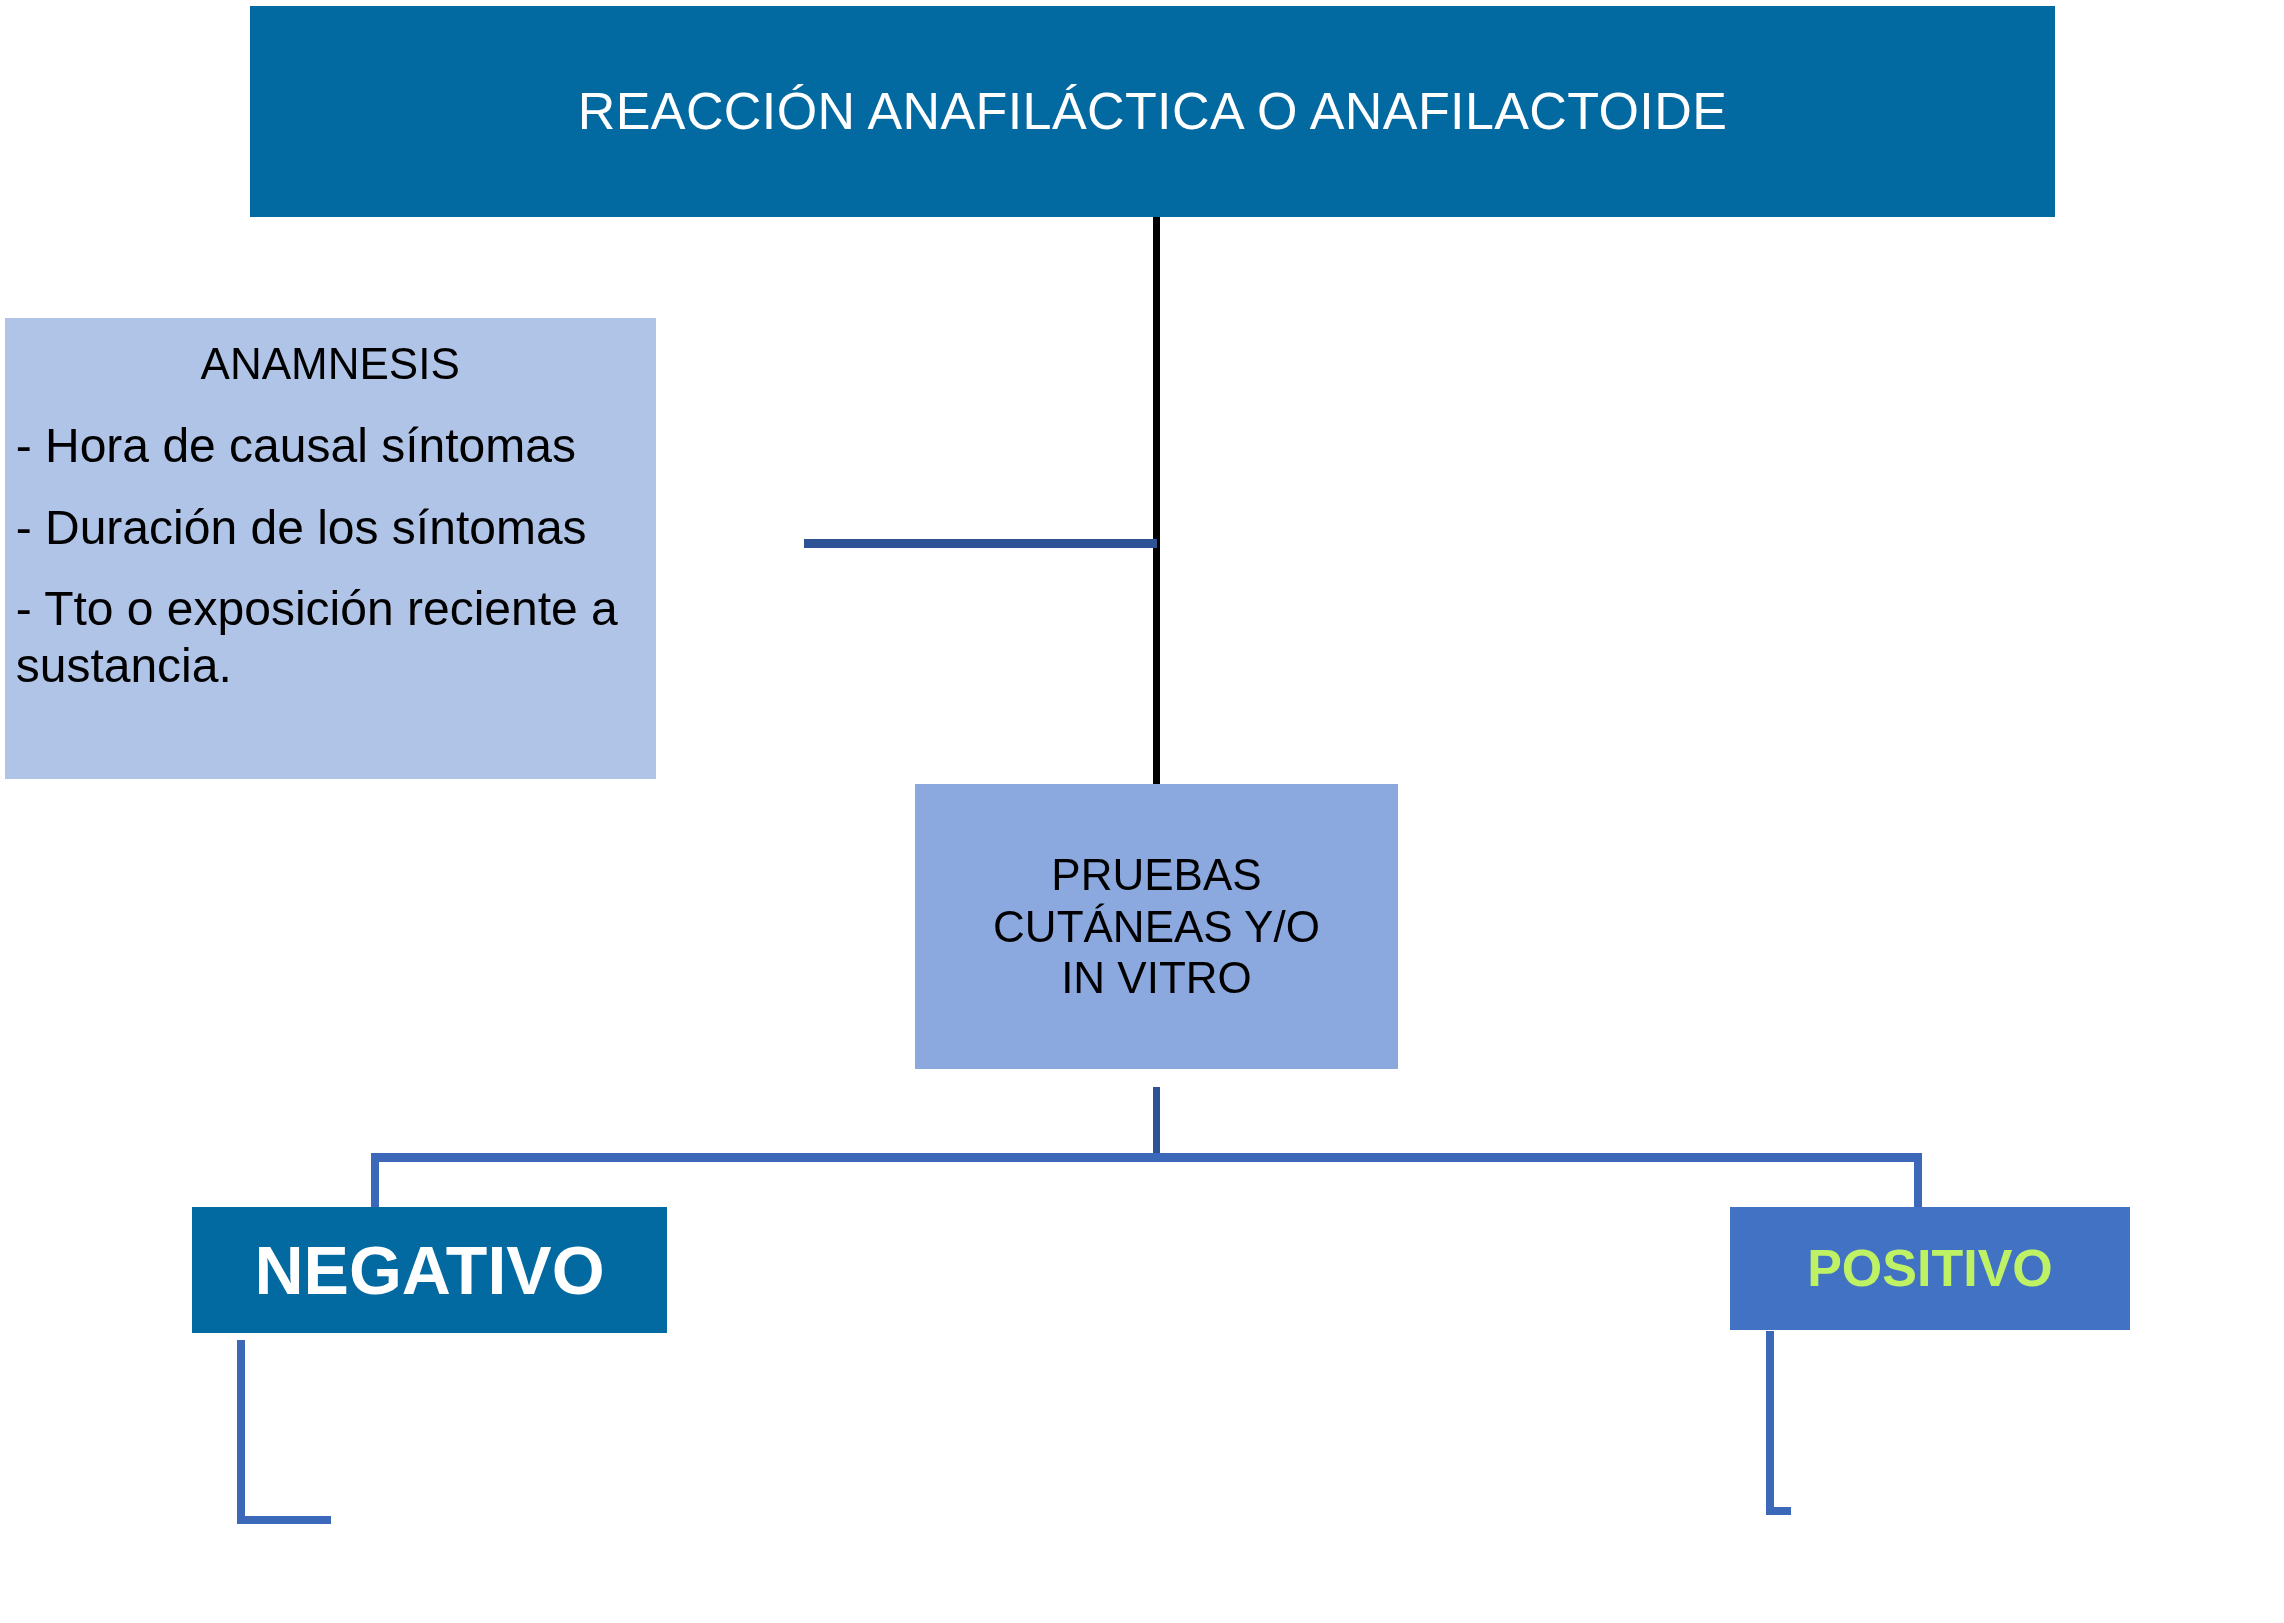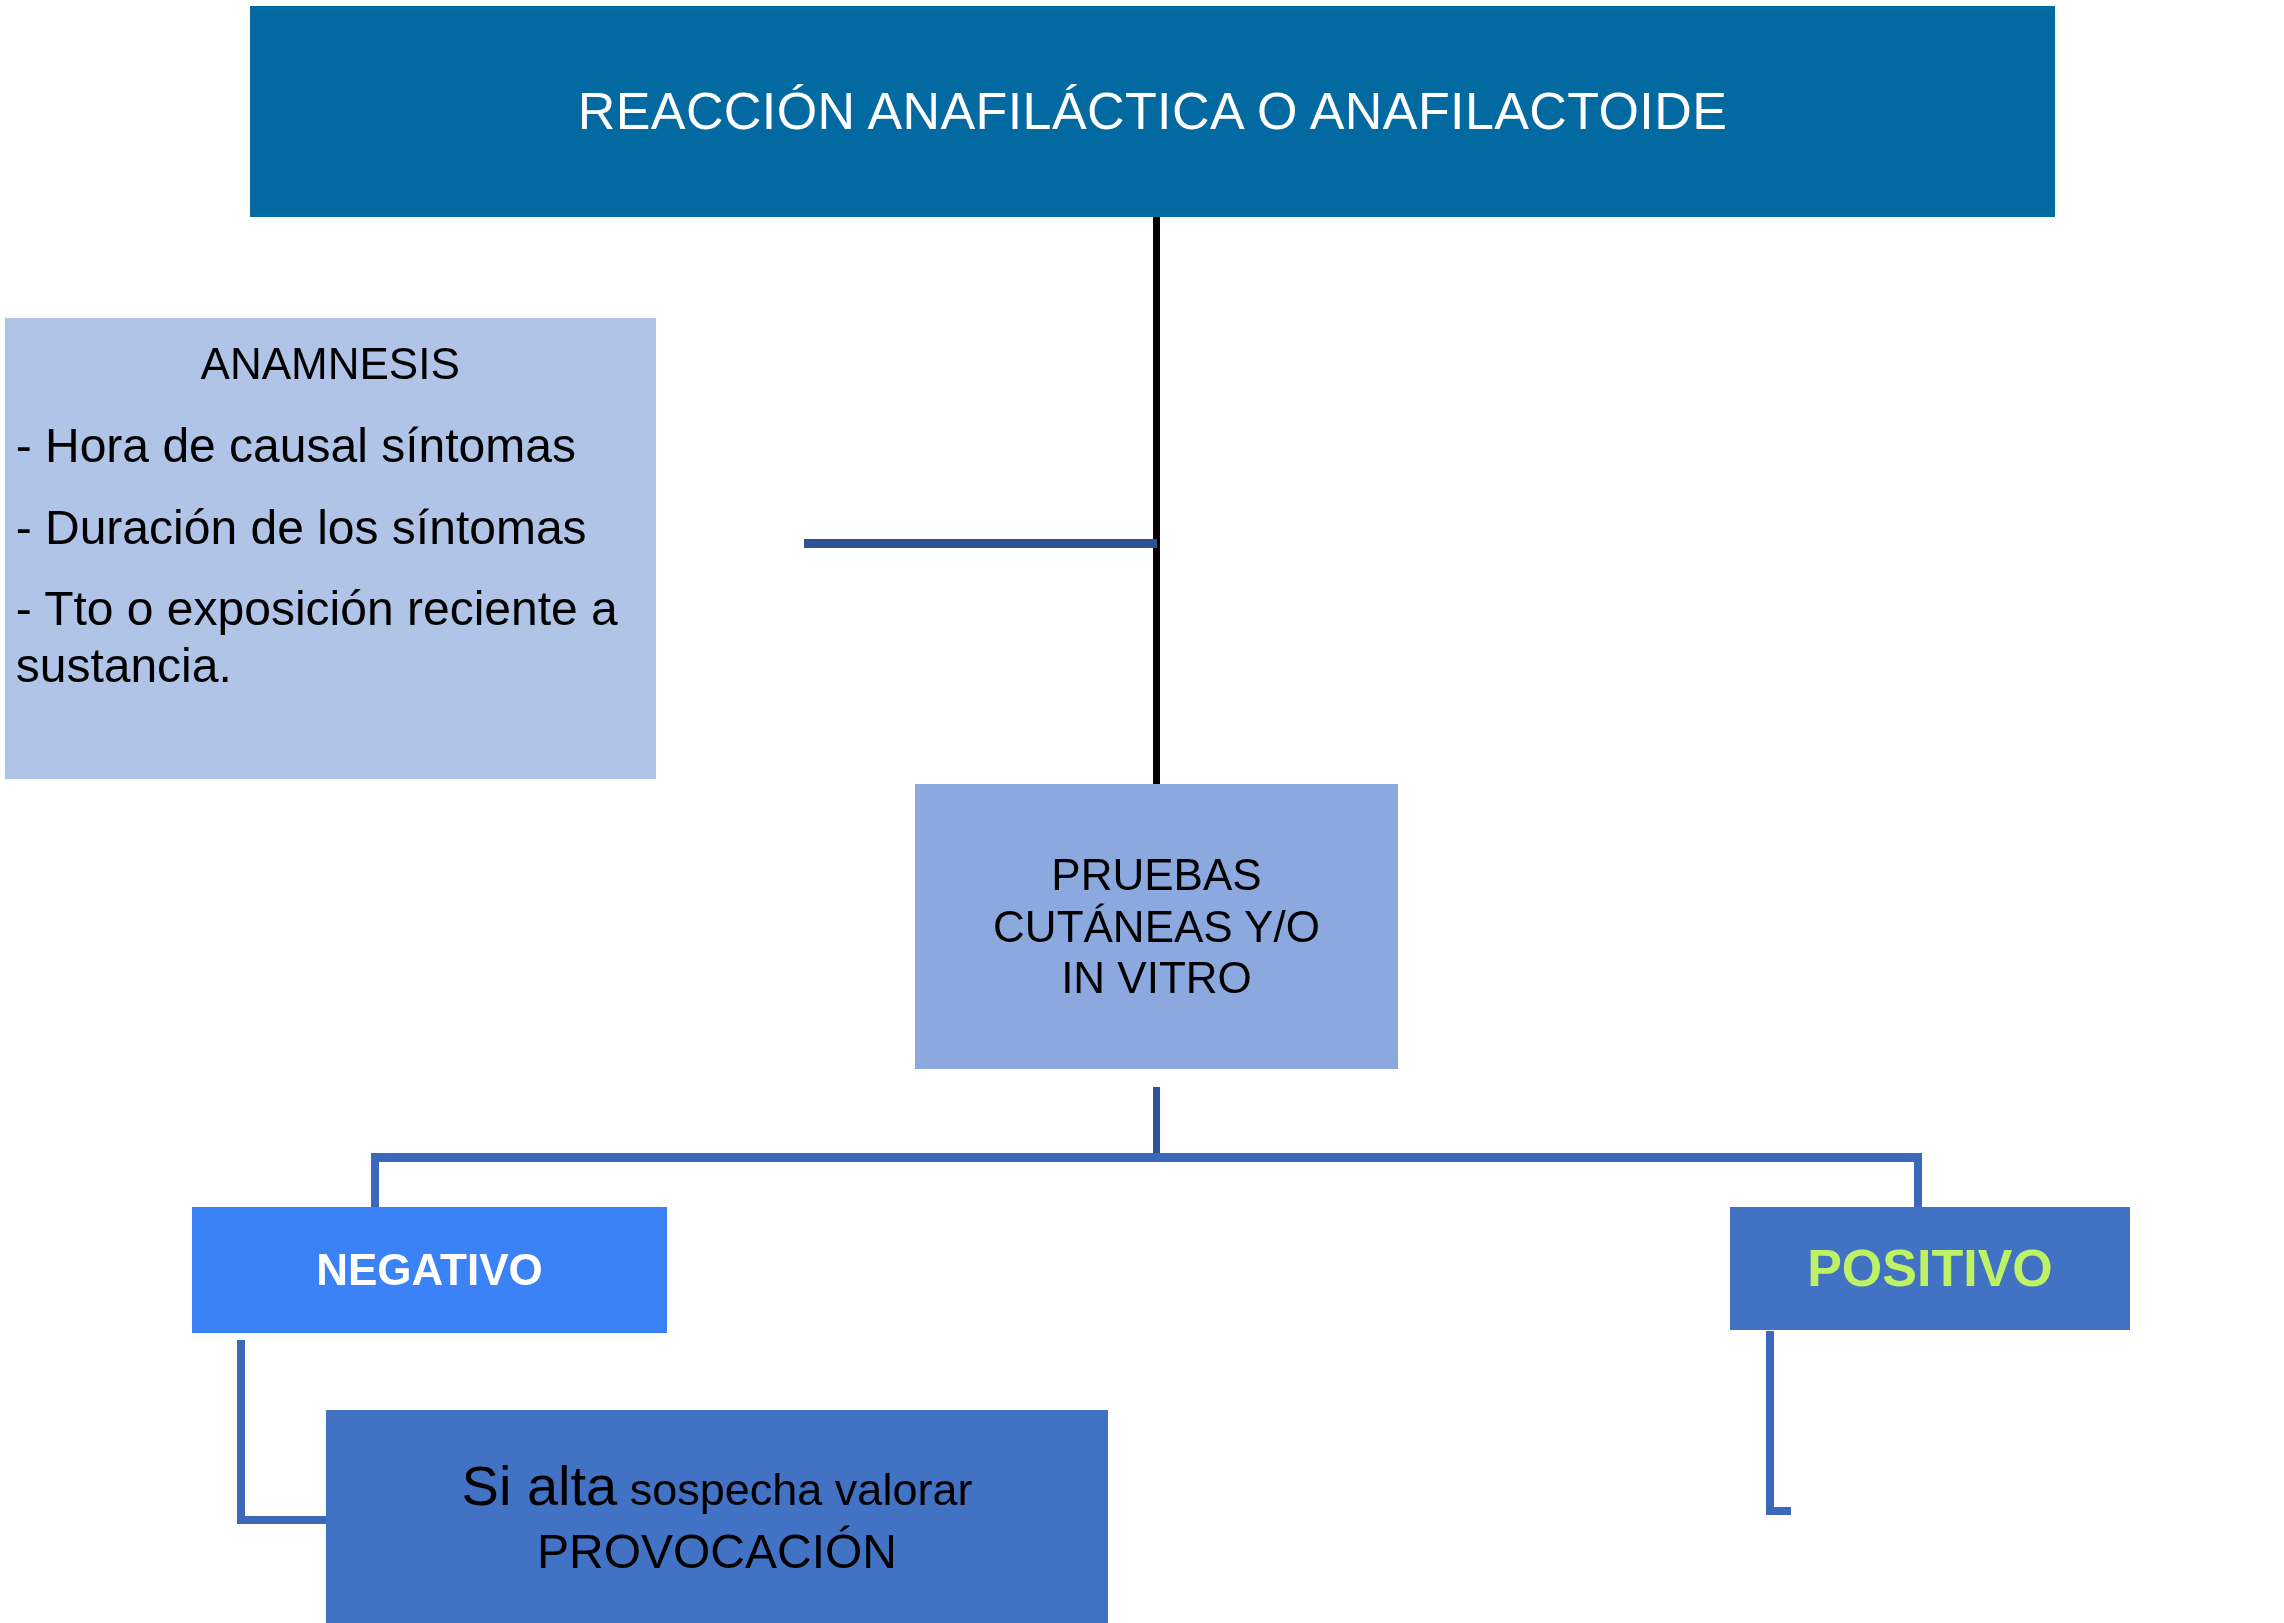--- a/index.html
+++ b/index.html
@@ -78,23 +78,23 @@
     font-size: 44px;
     white-space: pre-line;
   }
 
   
   #node-negativo {
     left: 192px;
     top: 1207px;
     width: 475px;
     height: 126px;
-    background: #3b82f6;
+    background: #0369a1;
     color: #ffffff;
-    font-size: 44px;
+    font-size: 68px;
     font-weight: bold;
     text-align: right;
   }
   #node-positivo {
     left: 1730px;
     top: 1207px;
     width: 400px;
     height: 123px;
     background: #4272C4;
     color: #bef264;
@@ -244,20 +244,16 @@
   </div>
 
   <div class="node" id="node-negativo">
     <span>NEGATIVO</span>
   </div>
 
   <div class="node" id="node-positivo">
     <span>POSITIVO</span>
   </div>
 
-  <div class="node" id="node-provocacion">
-    <span class="ln1"><span class="big">Si alta</span><span> sospecha valorar</span></span>
-    <span class="ln2">PROVOCACIÓN</span>
-  </div>
 
 
 </div>
 
 
 </body></html>

